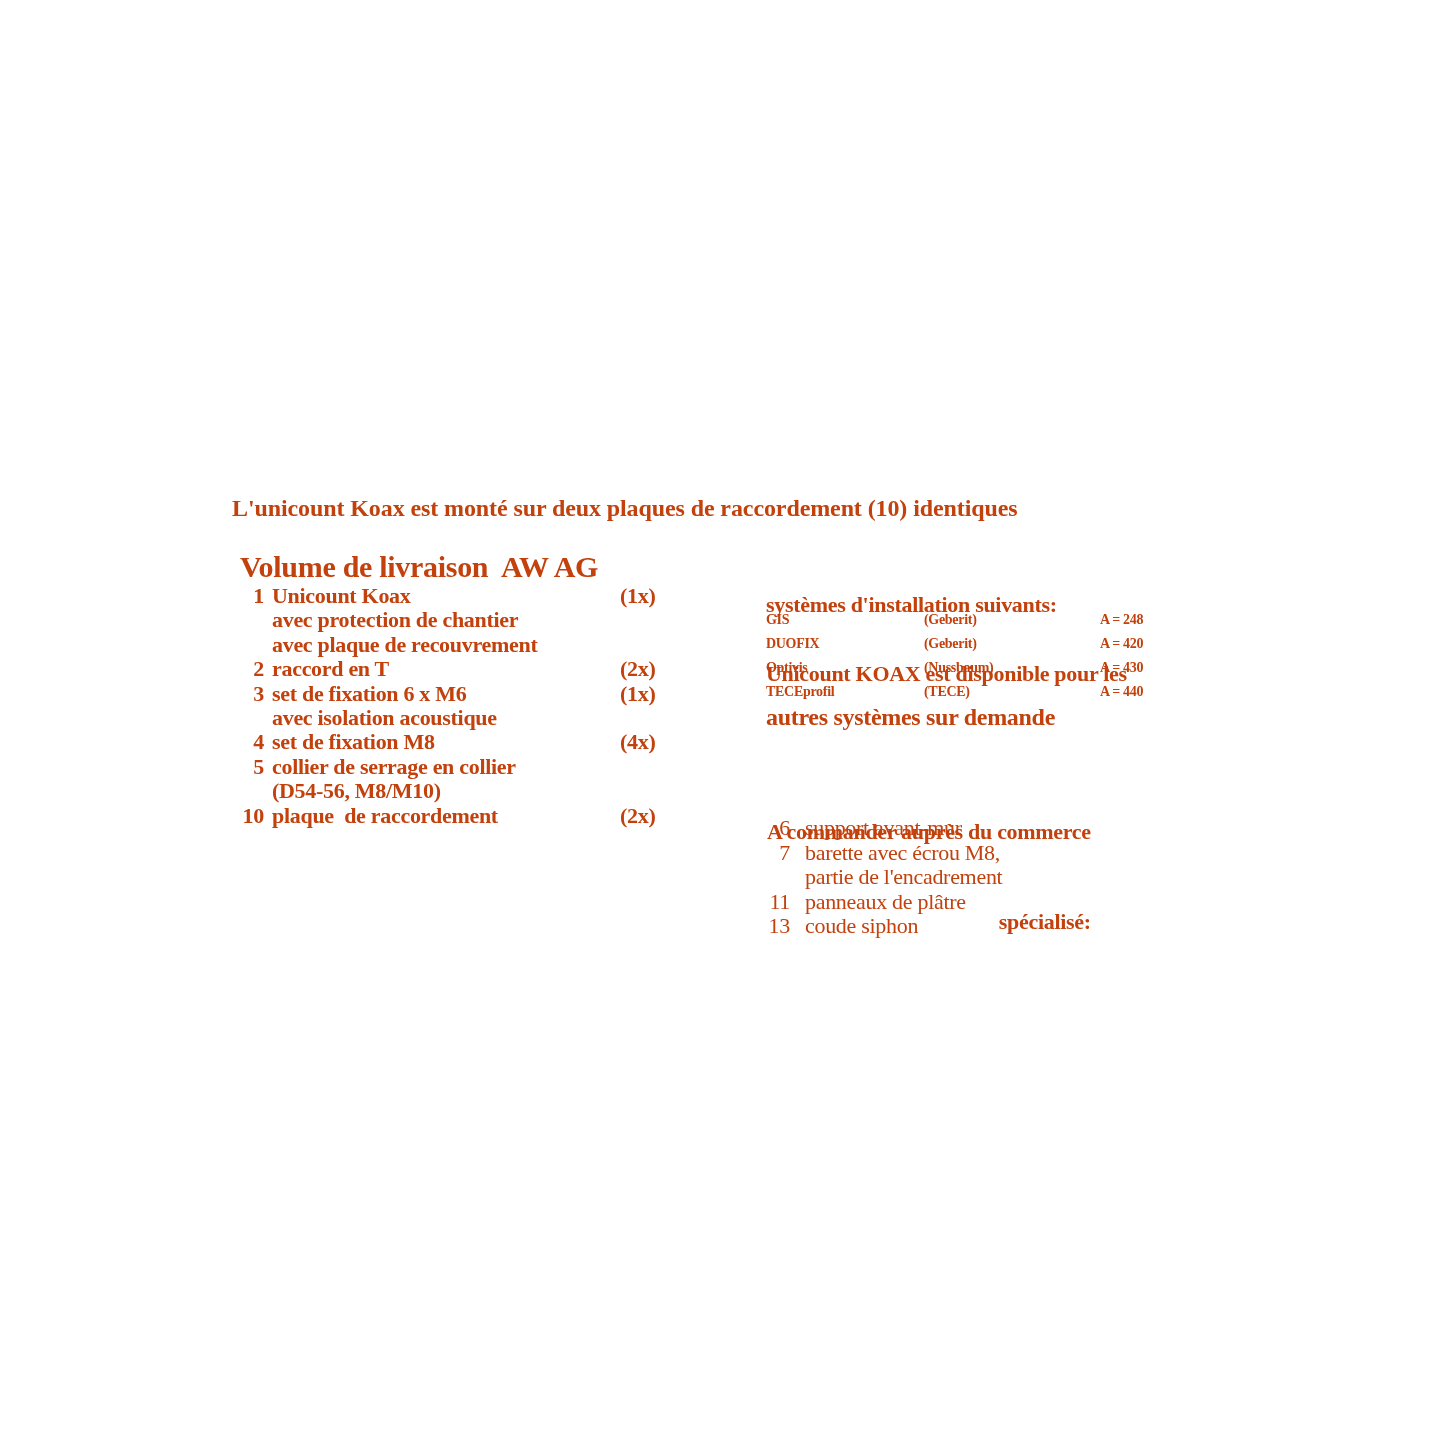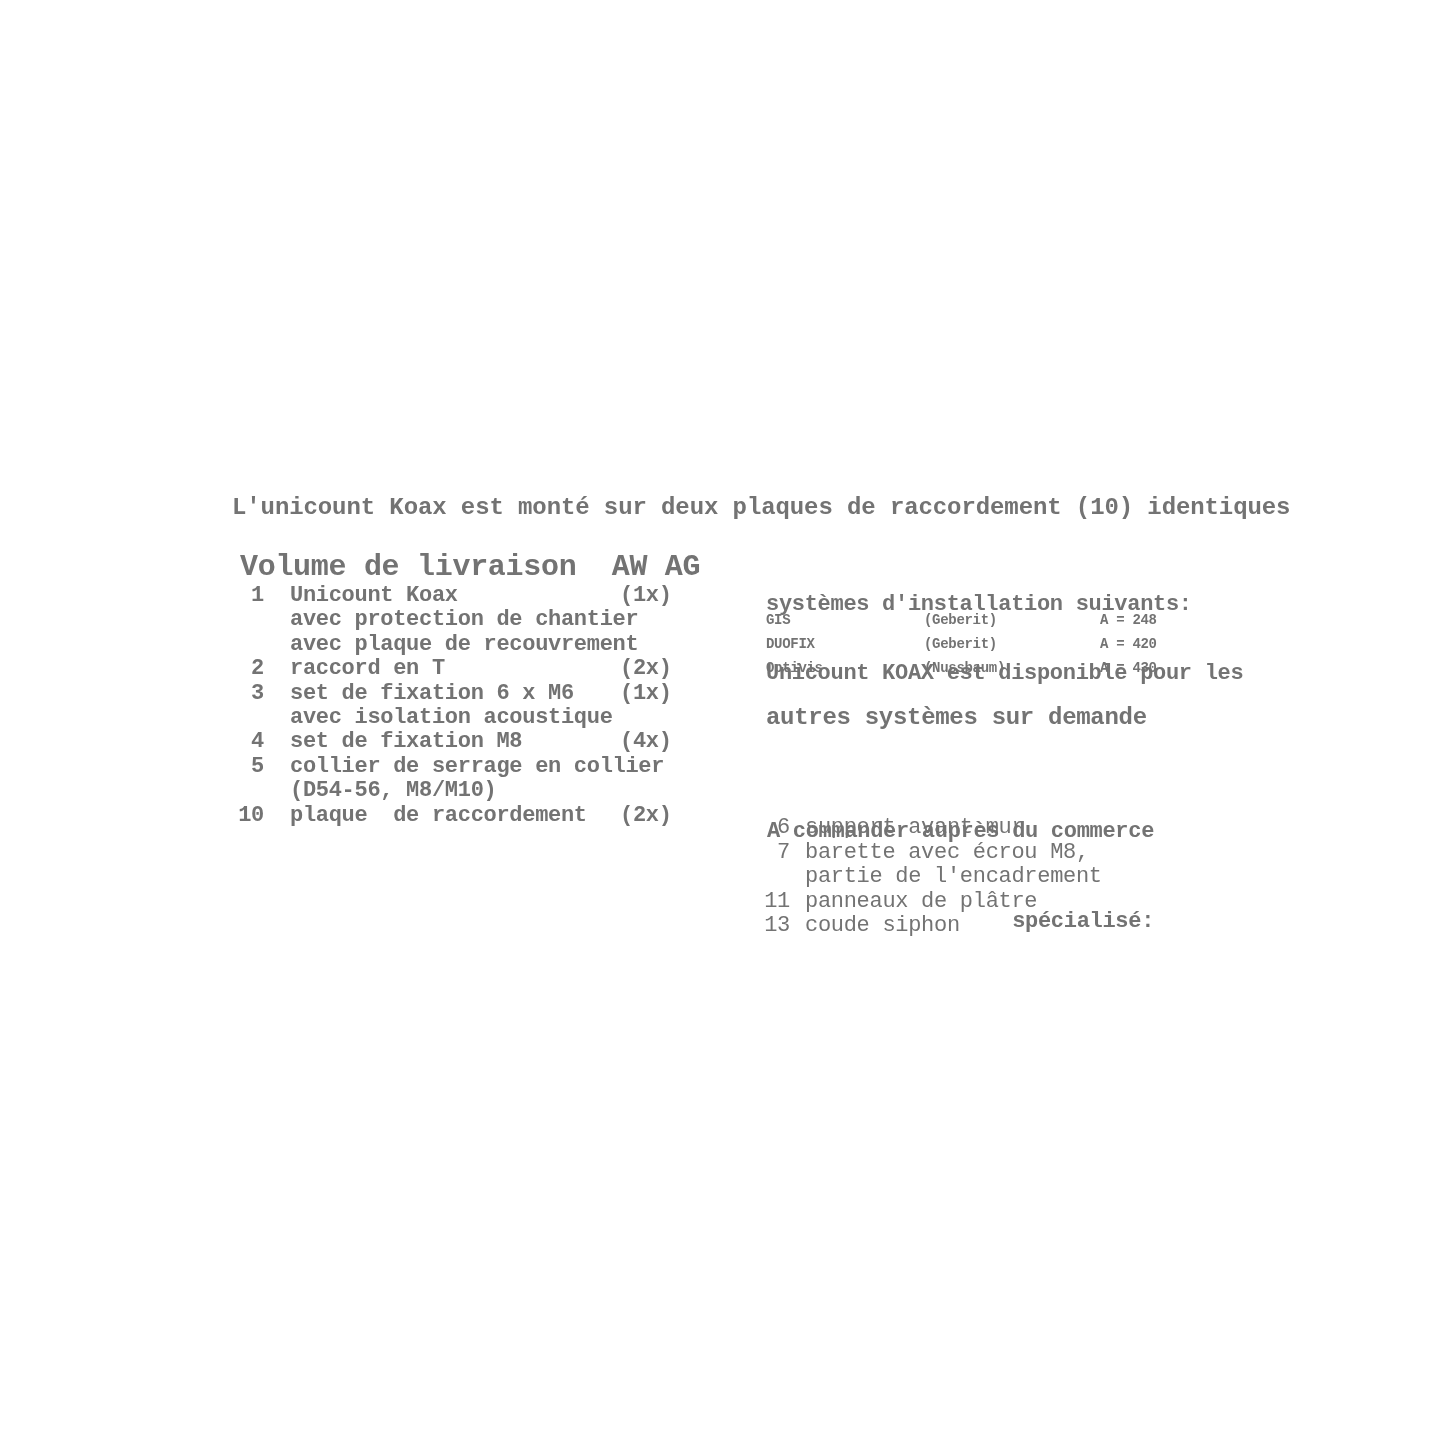--- a/index.html
+++ b/index.html
@@ -6,22 +6,22 @@
     margin: 0;
     padding: 0;
     background: #ffffff;
   }
   .page {
     position: relative;
     width: 1440px;
     height: 1440px;
     background: #ffffff;
     overflow: hidden;
-    font-family: Liberation Mono, monospace;
-    color: #737373;
+    font-family: Liberation Serif, serif;
+    color: #c2410c;
   }
   .doc-title {
     position: absolute;
     left: 232px;
     top: 495px;
     font-size: 24px;
     font-weight: 700;
     letter-spacing: -0.1px;
     white-space: pre;
     line-height: 26px;
@@ -50,21 +50,21 @@
     line-height: 24.4px;
   }
   .delivery-list .num {
     flex: none;
     width: 28px;
     text-align: right;
     white-space: pre;
   }
   .delivery-list .label {
     flex: 1;
-    margin-left: 26px;
+    margin-left: 8px;
     white-space: pre;
   }
   .delivery-list .qty {
     flex: none;
     width: 48px;
     text-align: left;
     white-space: pre;
     margin-left: 16px;
   }
   .systems-heading {
@@ -224,20 +224,25 @@
     <div class="srow">
       <span class="name">DUOFIX</span>
       <span class="vendor">(Geberit)</span>
       <span class="dimension">A = 420</span>
     </div>
     <div class="srow">
       <span class="name">Optivis</span>
       <span class="vendor">(Nussbaum)</span>
       <span class="dimension">A = 430</span>
     </div>
+    <div class="srow">
+      <span class="name">TECEprofil</span>
+      <span class="vendor">(TECE)</span>
+      <span class="dimension">A = 440</span>
+    </div>
   </div>
 
   <div class="systems-note">autres systèmes sur demande</div>
 
   <div class="order-heading">
     <div>A commander auprès du commerce</div>
     <div>spécialisé:</div>
   </div>
 
   <div class="order-list">

